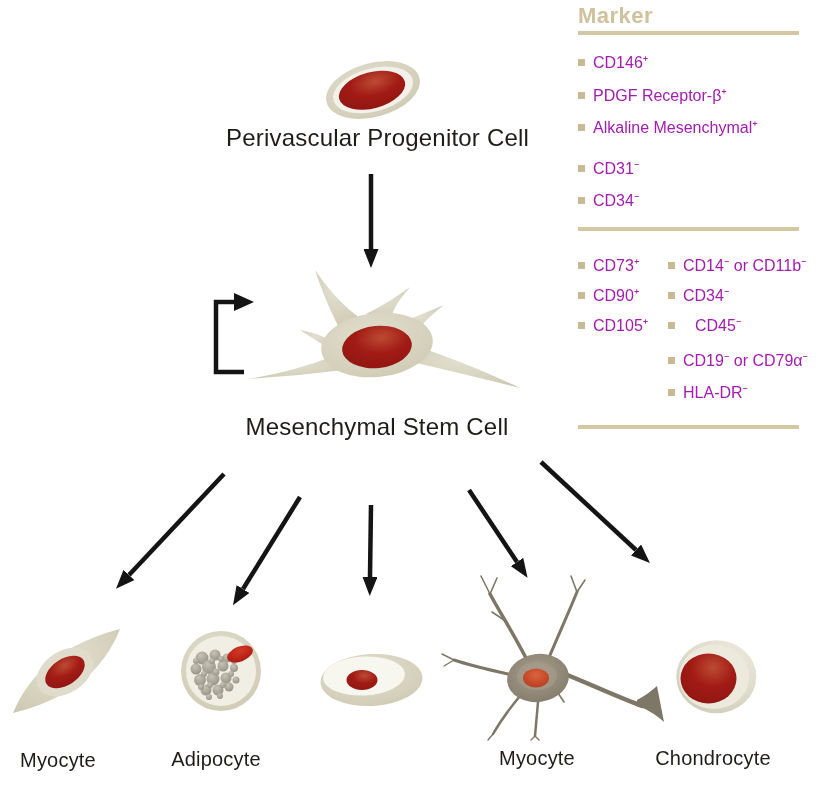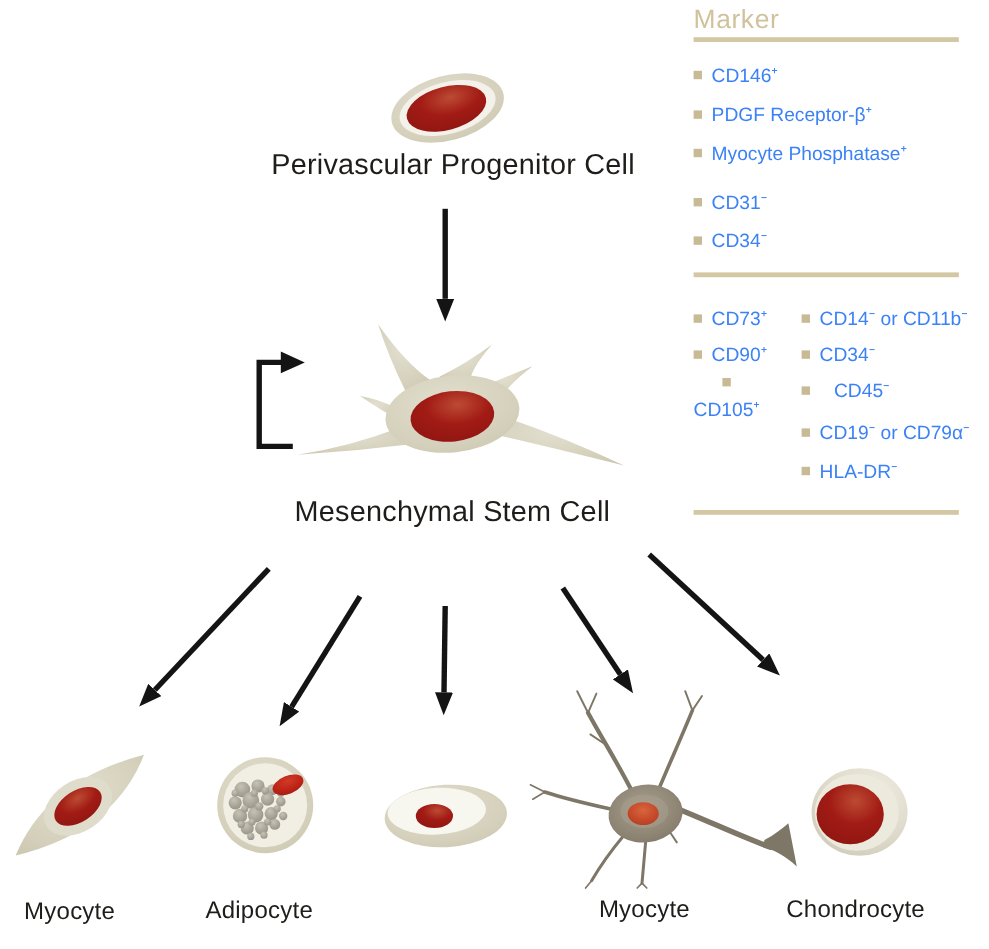--- a/index.html
+++ b/index.html
@@ -11,26 +11,26 @@
   .lbl {
     position:absolute; color:#1f1d1a; font-size:24px; text-align:center;
     white-space:nowrap; letter-spacing:0.2px;
   }
   .lbl.big { font-size:20px; }
   .lbl.right { text-align:right; }
   
   .marker-panel { position:absolute; left:570px; top:0; width:254px; height:445px; }
   .mtitle {
     position:absolute; left:8px; top:3px; margin:0;
-    font-size:22px; font-weight:400; color:#cfc29c; letter-spacing:0.5px;
+    font-size:22px; font-weight:700; color:#cfc29c; letter-spacing:0.5px;
   }
   .rule { position:absolute; left:8px; width:221px; height:4px; background:#d3c7a4; }
   .mrow {
     position:absolute; display:flex; align-items:center; gap:8px;
-    font-size:16px; color:#3b82f6; height:20px; white-space:nowrap;
+    font-size:16px; color:#a21caf; height:20px; white-space:nowrap;
   }
   .sq { width:7px; height:7px; background:#c7ba95; flex:0 0 auto; }
 </style>
 </head>
 <body>
 
 <div class="stage">
 
   <svg class="gfx" width="824" height="791" viewBox="0 0 824 791">
     <defs>
@@ -207,42 +207,42 @@
     <div class="mrow" style="left:8px; top:52px;">
       <span class="sq"></span>
       <span>CD146⁺</span>
     </div>
     <div class="mrow" style="left:8px; top:85px;">
       <span class="sq"></span>
       <span>PDGF Receptor-β⁺</span>
     </div>
     <div class="mrow" style="left:8px; top:117px;">
       <span class="sq"></span>
-      <span>Myocyte Phosphatase⁺</span>
+      <span>Alkaline Mesenchymal⁺</span>
     </div>
     <div class="mrow" style="left:8px; top:158px;">
       <span class="sq"></span>
       <span>CD31⁻</span>
     </div>
     <div class="mrow" style="left:8px; top:190px;">
       <span class="sq"></span>
       <span>CD34⁻</span>
     </div>
 
     <div class="rule" style="top:227px;"></div>
 
     <div class="mrow" style="left:8px; top:255px;">
       <span class="sq"></span>
       <span>CD73⁺</span>
     </div>
     <div class="mrow" style="left:8px; top:285px;">
       <span class="sq"></span>
       <span>CD90⁺</span>
     </div>
-    <div class="mrow" style="left:8px; top:315px;flex-direction:column;">
+    <div class="mrow" style="left:8px; top:315px;">
       <span class="sq"></span>
       <span>CD105⁺</span>
     </div>
 
     <div class="mrow" style="left:98px; top:255px;">
       <span class="sq"></span>
       <span>CD14⁻ or CD11b⁻</span>
     </div>
     <div class="mrow" style="left:98px; top:285px;">
       <span class="sq"></span>

